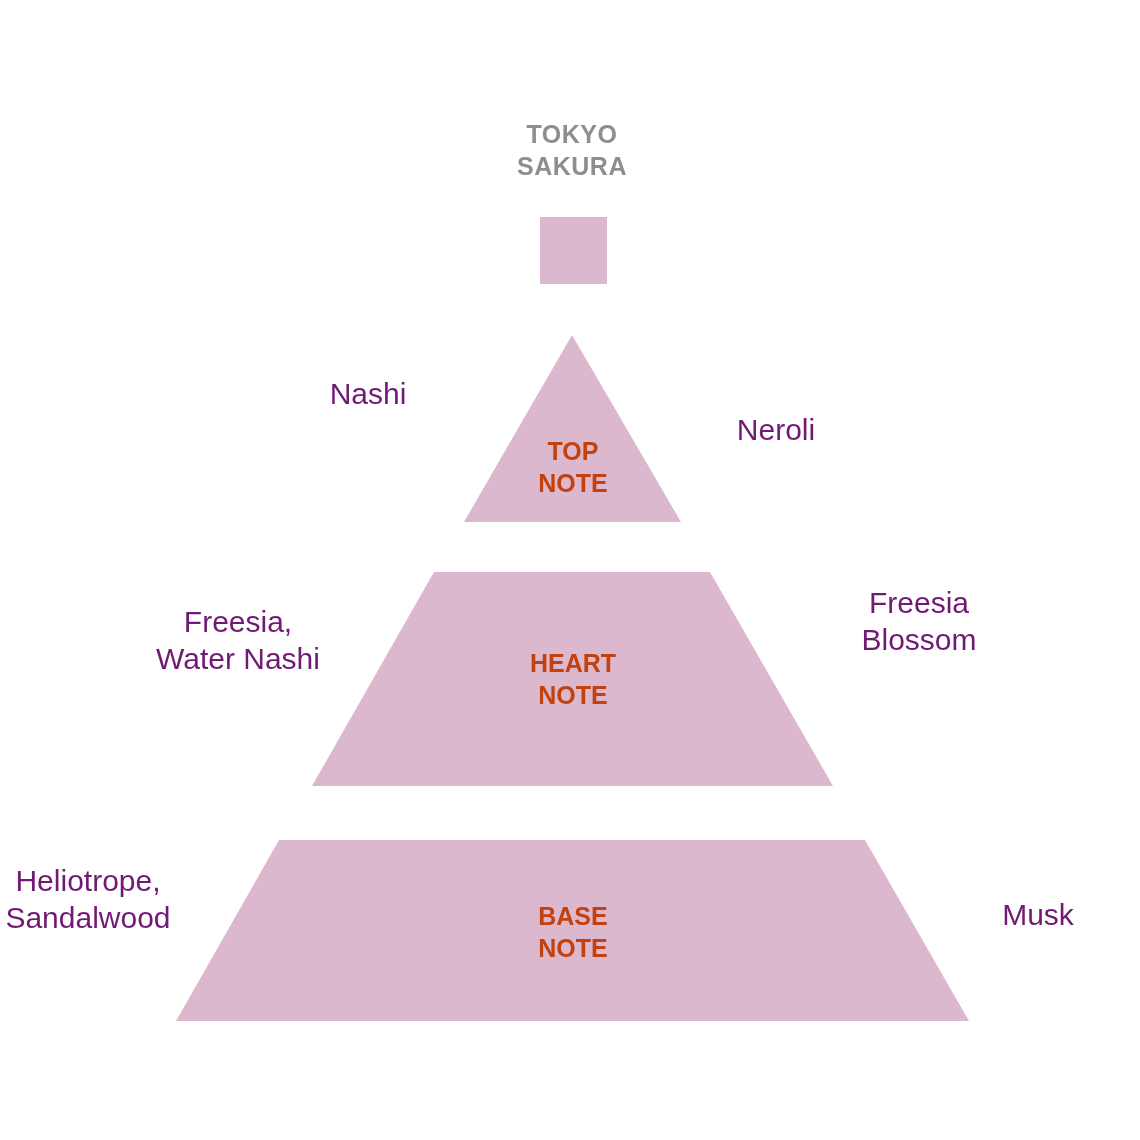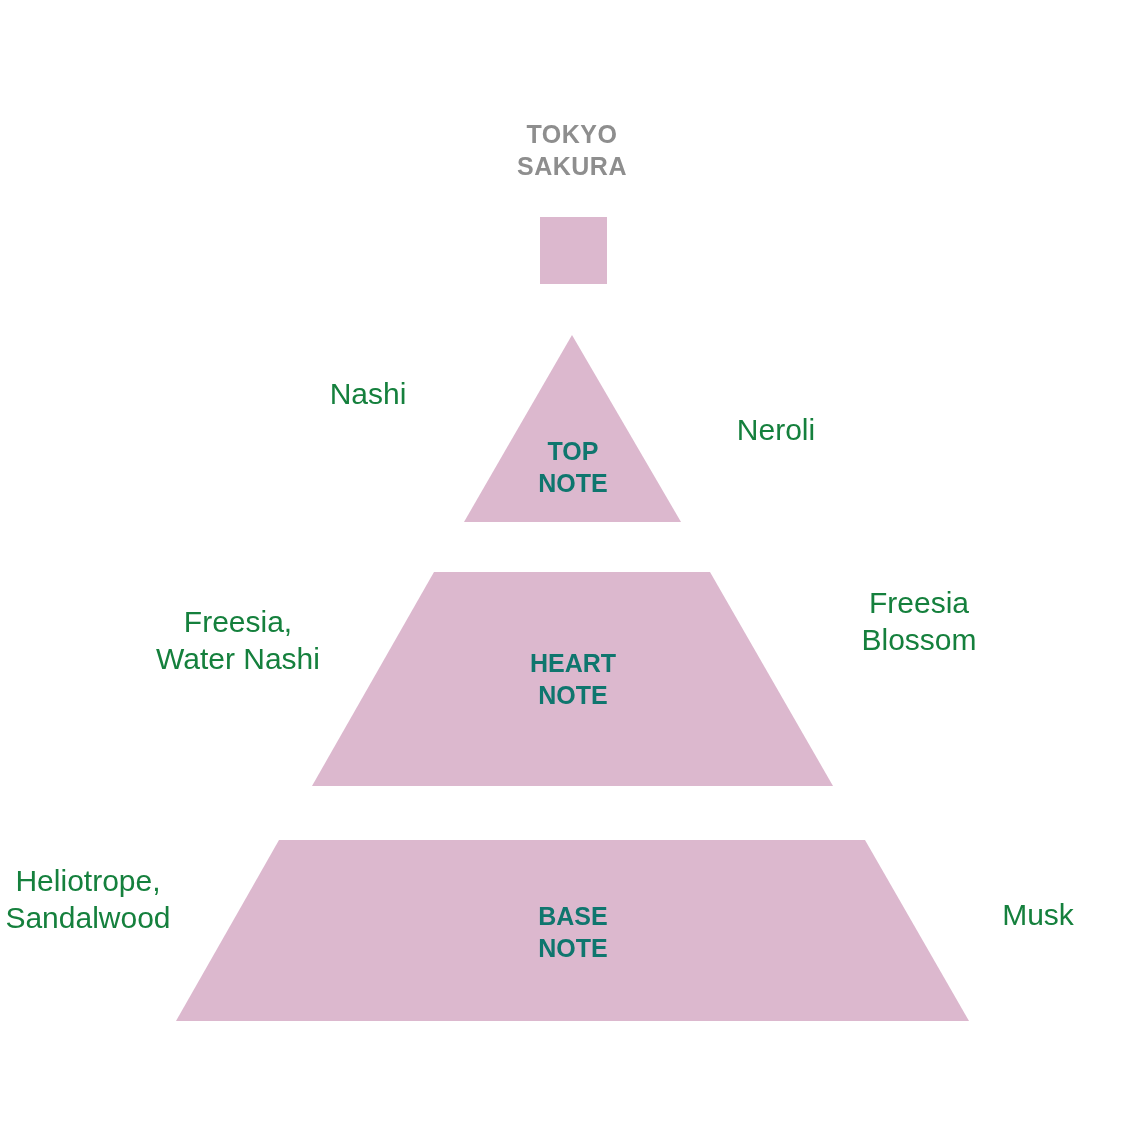--- a/index.html
+++ b/index.html
@@ -1,21 +1,21 @@
 <!DOCTYPE html>
 <html><head>
 <meta charset="utf-8">
 <style>
   html, body { margin:0; padding:0; background:#ffffff; }
   body { width:1140px; height:1140px; position:relative; overflow:hidden; font-family:"Liberation Sans", sans-serif; }
   .abs { position:absolute; }
   svg.shapes { position:absolute; left:0; top:0; }
   .title { left:470px; top:118px; width:204px; text-align:center; font-weight:bold; font-size:25px; line-height:32px; color:#8e8e8e; letter-spacing:0.5px; }
-  .tier-label { text-align:center; font-weight:bold; font-size:25px; line-height:32px; color:#0f766e; width:200px; }
-  .note { color:#15803d; font-size:30px; line-height:37px; text-align:center; white-space:nowrap; }
+  .tier-label { text-align:center; font-weight:bold; font-size:25px; line-height:32px; color:#c2410c; width:200px; }
+  .note { color:#701a75; font-size:30px; line-height:37px; text-align:center; white-space:nowrap; }
 </style>
 </head>
 <body>
 
 <svg class="shapes" width="1140" height="1140">
   <rect x="540" y="217" width="67" height="67" fill="#dcb8ce"></rect>
   <polygon points="572,335 681,522 464,522" fill="#dcb8ce"></polygon>
   <polygon points="434,572 710,572 833,786 312,786" fill="#dcb8ce"></polygon>
   <polygon points="279,840 865,840 969,1021 176,1021" fill="#dcb8ce"></polygon>
 </svg>

